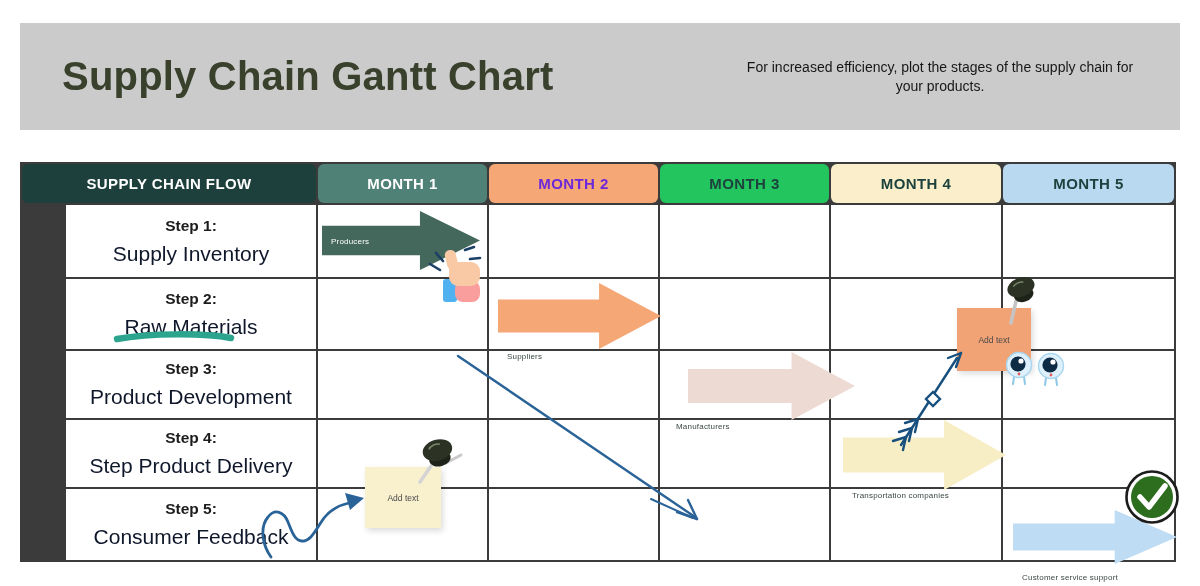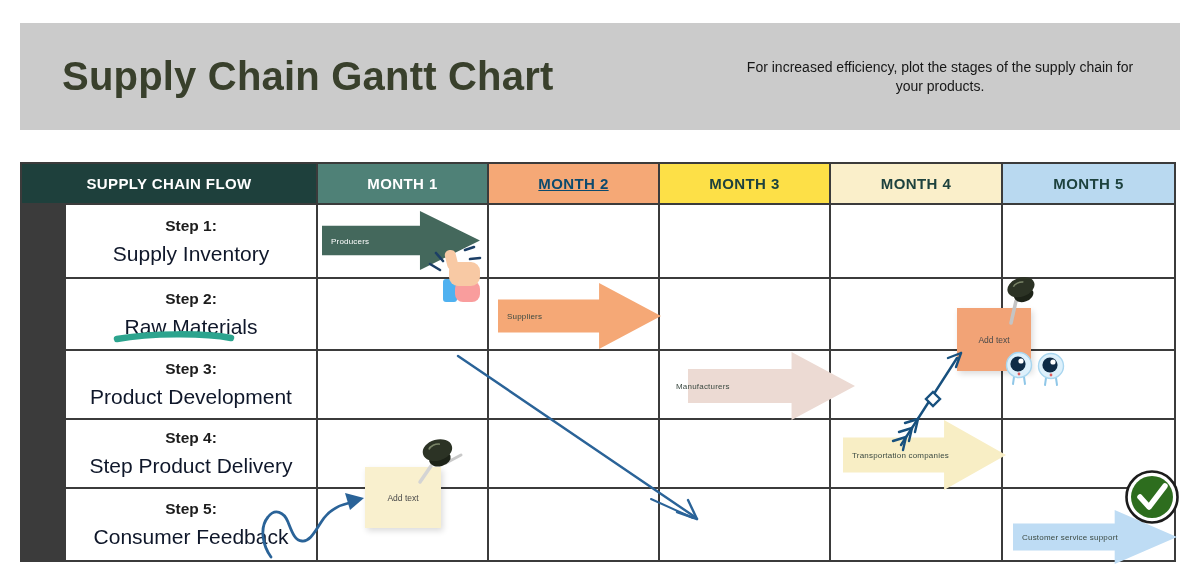--- a/index.html
+++ b/index.html
@@ -13,25 +13,25 @@
              font-family:"Liberation Sans",sans-serif;}
   .banner .subtitle{margin-right:40px;width:400px;text-align:center;font-size:14px;
                     line-height:1.35;color:#171717;}
 
   
   .gantt{position:absolute;left:20px;top:162px;width:1156px;height:400px;box-sizing:border-box;
          display:grid;background:#3b3b3b;border:2px solid #3b3b3b;gap:2px;
          grid-template-columns:294px 169px 169px 169px 170px 171px;
          grid-template-rows:39px 72px 70px 67px 67px 71px;}
   .hcell{display:flex;align-items:center;justify-content:center;font-weight:bold;
-         font-size:15px;letter-spacing:.4px;}
+         font-size:15px;letter-spacing:.4px;border-radius:6px;}
   .hc-flow{background:#1e403c;color:#ffffff;}
   .hc-m1{background:#4f8177;color:#ffffff;}
-  .hc-m2{background:#f5a876;color:#0c4a6e;text-decoration:underline;}
-  .hc-m3{background:#fde047;color:#1d423e;}
+  .hc-m2{background:#f5a876;color:#6d28d9;}
+  .hc-m3{background:#22c55e;color:#1d423e;}
   .hc-m4{background:#faefca;color:#1d423e;}
   .hc-m5{background:#b9d9f0;color:#1d423e;}
   .cell{background:#ffffff;}
   .stepcell{background:#ffffff;display:flex;flex-direction:column;align-items:center;
             justify-content:center;gap:7px;margin-left:44px;}
   .step-label{font-weight:bold;font-size:15.5px;color:#1c1c1c;}
   .step-name{font-size:21px;color:#0f172a;}
 
   
   .tarrow{position:absolute;}
@@ -43,21 +43,21 @@
   .a-producers .shape{background:#44685c;}
   .a-producers .lbl{color:#ffffff;}
   .a-suppliers{left:498px;top:283px;width:163px;height:66px;}
   .a-suppliers .shape{background:#f5a876;}
   .a-manufacturers{left:667px;top:352px;width:167px;height:68px;padding-left:21px;}
   .a-manufacturers .shape{background:#ecdad3;}
   .a-transport{left:843px;top:420px;width:163px;height:70px;}
   .a-transport .shape{background:#f8eec5;}
   .a-customer{left:1013px;top:510px;width:164px;height:54px;}
   .a-customer .shape{background:#bedcf4;}
-  .dark-lbl{color:#3c4a42;}
+  .dark-lbl{color:#3c4a42;margin-top:40px;}
 
   
   .sticky{position:absolute;display:flex;align-items:center;justify-content:center;
           font-size:8.5px;color:#4a4a4a;box-shadow:2px 3px 6px rgba(0,0,0,.14);}
   .sticky-orange{left:957px;top:308px;width:74px;height:63px;background:#f2a376;}
   .sticky-yellow{left:365px;top:467px;width:76px;height:61px;background:#f9f0ce;}
 
   
   .overlay{position:absolute;left:0;top:0;width:1200px;height:586px;pointer-events:none;}
 </style>

